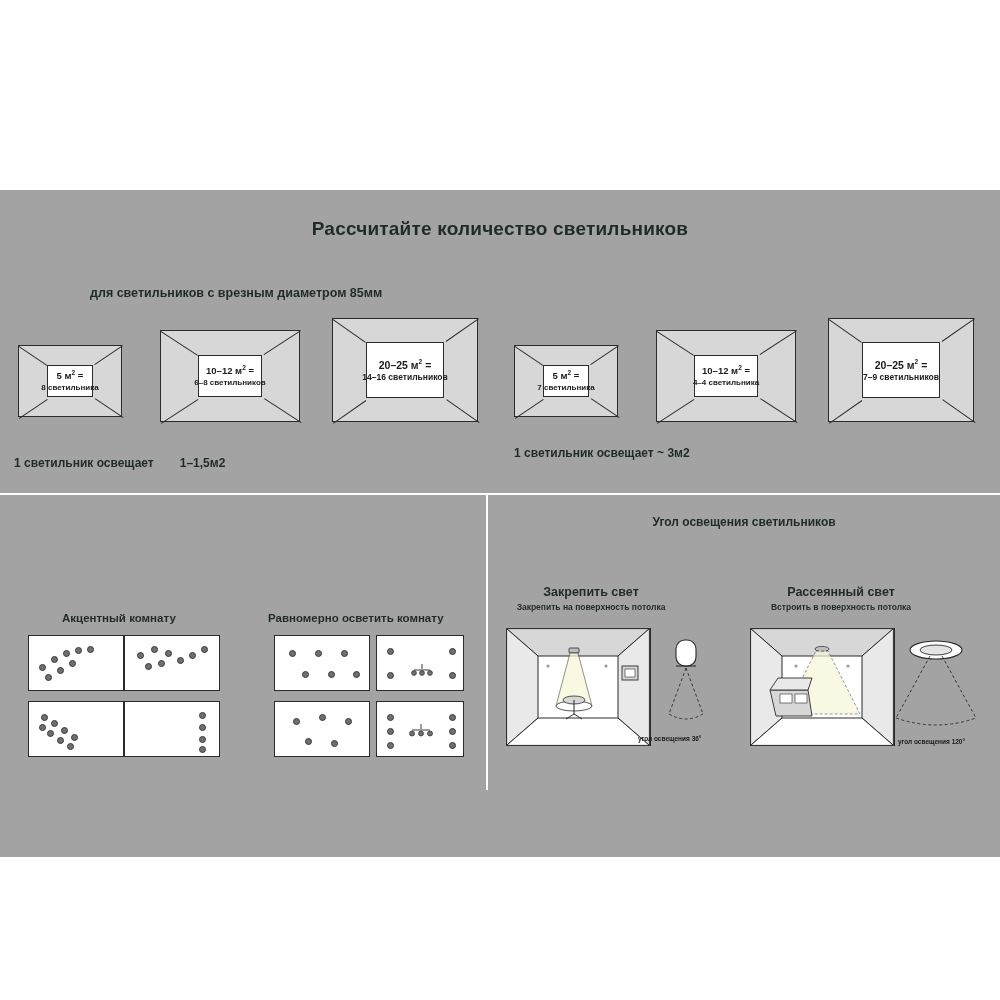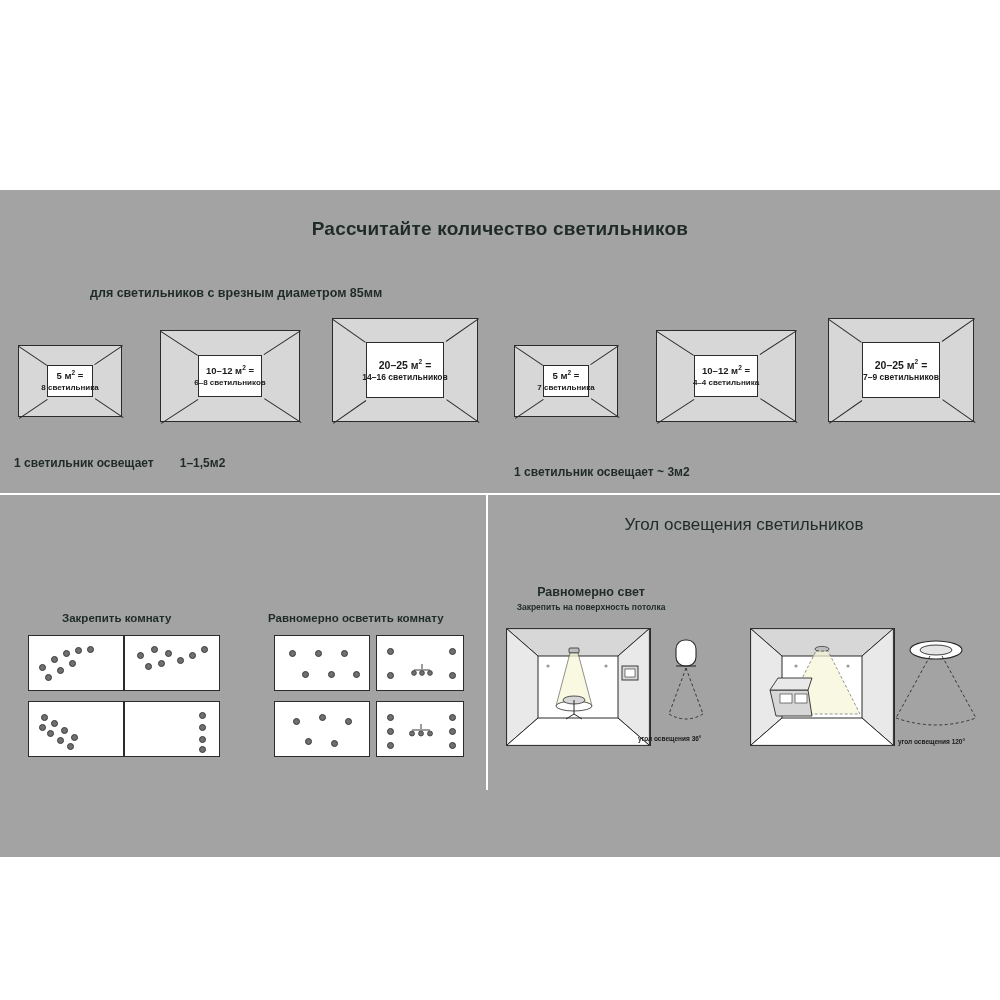--- a/index.html
+++ b/index.html
@@ -46,21 +46,21 @@
 
   .foot-note {
     position: absolute;
     font-size: 12px;
     font-weight: bold;
     color: #1f2b26;
     white-space: nowrap;
   }
   .foot-note.left { top: 266px; left: 14px; }
   .foot-note.left span.val { margin-left: 26px; }
-  .foot-note.right { top: 275px; left: 514px; }
+  .foot-note.right { top: 256px; left: 514px; }
 
   
   .room {
     position: absolute;
     background: #d7d7d7;
     border: 1.2px solid #2b2b2b;
     box-sizing: border-box;
   }
   .room .inner {
     position: absolute;
@@ -157,22 +157,22 @@
     height: 12px;
   }
 
   
   .br-title {
     position: absolute;
     top: 325px;
     left: 488px;
     width: 512px;
     text-align: center;
-    font-size: 17px;
-    font-weight: normal;
+    font-size: 12px;
+    font-weight: bold;
     color: #1f2b26;
   }
   .br-sub {
     position: absolute;
     text-align: center;
     color: #1f2b26;
   }
   .br-sub .t1 { font-size: 12.5px; font-weight: bold; display: block; }
   .br-sub .t2 { font-size: 8.5px; font-weight: bold; display: block; margin-top: 3px; }
   .br-sub.a { top: 395px; left: 466px; width: 250px; }
@@ -281,21 +281,21 @@
   </div>
 
   <div class="foot-note left">
     <span>1 светильник освещает</span><span class="val">1–1,5м2</span>
   </div>
   <div class="foot-note right">1 светильник освещает ~ 3м2</div>
 
   <div class="hdivider"></div>
   <div class="vdivider"></div>
 
-  <div class="bl-sub a">Закрепить комнату</div>
+  <div class="bl-sub a">Акцентный комнату</div>
   <div class="bl-sub b">Равномерно осветить комнату</div>
 
   <div class="minirow" style="left:28px; top:445px; width:96px; height:56px;">
     <div class="dot" style="left:10px; top:28px;"></div>
     <div class="dot" style="left:22px; top:20px;"></div>
     <div class="dot" style="left:34px; top:14px;"></div>
     <div class="dot" style="left:46px; top:11px;"></div>
     <div class="dot" style="left:16px; top:38px;"></div>
     <div class="dot" style="left:28px; top:31px;"></div>
     <div class="dot" style="left:40px; top:24px;"></div>
@@ -378,22 +378,26 @@
         <circle cx="3" cy="9.5" r="2.5" fill="#6f6f6f" stroke="#3a3a3a" stroke-width="0.8"></circle>
         <circle cx="12" cy="9.5" r="2.5" fill="#6f6f6f" stroke="#3a3a3a" stroke-width="0.8"></circle>
         <circle cx="21" cy="9.5" r="2.5" fill="#6f6f6f" stroke="#3a3a3a" stroke-width="0.8"></circle>
       </svg>
     </div>
   </div>
 
   <div class="br-title">Угол освещения светильников</div>
 
   <div class="br-sub a">
-    <span class="t1">Равномерно свет</span>
+    <span class="t1">Закрепить свет</span>
     <span class="t2">Закрепить на поверхность потолка</span>
+  </div>
+  <div class="br-sub b">
+    <span class="t1">Рассеянный свет</span>
+    <span class="t2">Встроить в поверхность потолка</span>
   </div>
 
   <div style="position:absolute; left:506px; top:438px;">
     <svg width="145" height="118" viewBox="0 0 145 118">
       <rect x="0.6" y="0.6" width="143.8" height="116.8" fill="#ffffff" stroke="#2b2b2b" stroke-width="1.2"></rect>
       <polygon points="0.6,0.6 143.4,0.6 112,28 32,28" fill="#d7d7d7" stroke="#2b2b2b" stroke-width="1"></polygon>
       <polygon points="0.6,0.6 32,28 32,90 0.6,117.4" fill="#e9e9e9" stroke="#2b2b2b" stroke-width="1"></polygon>
       <polygon points="143.4,0.6 112,28 112,90 143.4,117.4" fill="#e9e9e9" stroke="#2b2b2b" stroke-width="1"></polygon>
       <polygon points="0.6,117.4 32,90 112,90 143.4,117.4" fill="#ffffff" stroke="#2b2b2b" stroke-width="1"></polygon>
       <rect x="63" y="20" width="10" height="5" rx="1" fill="#bdbdbd" stroke="#2b2b2b" stroke-width="0.8"></rect>

